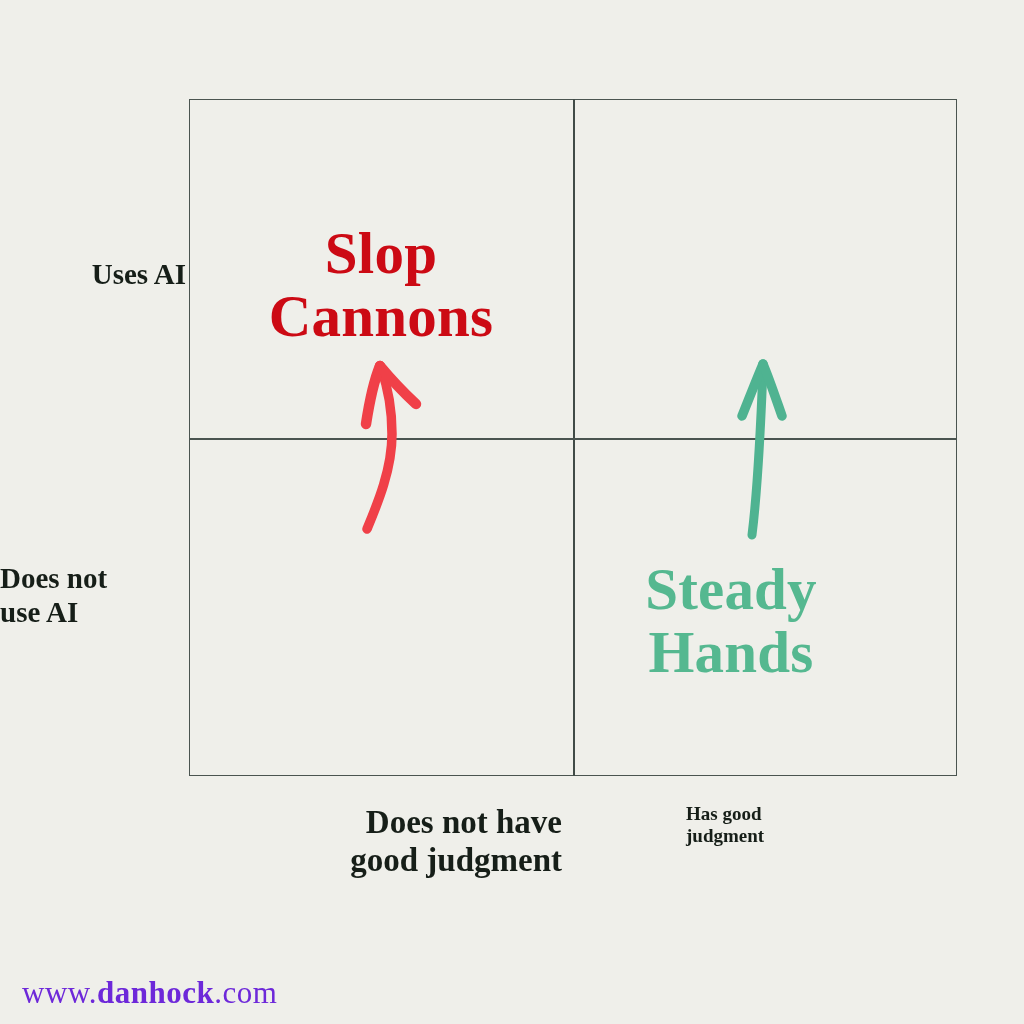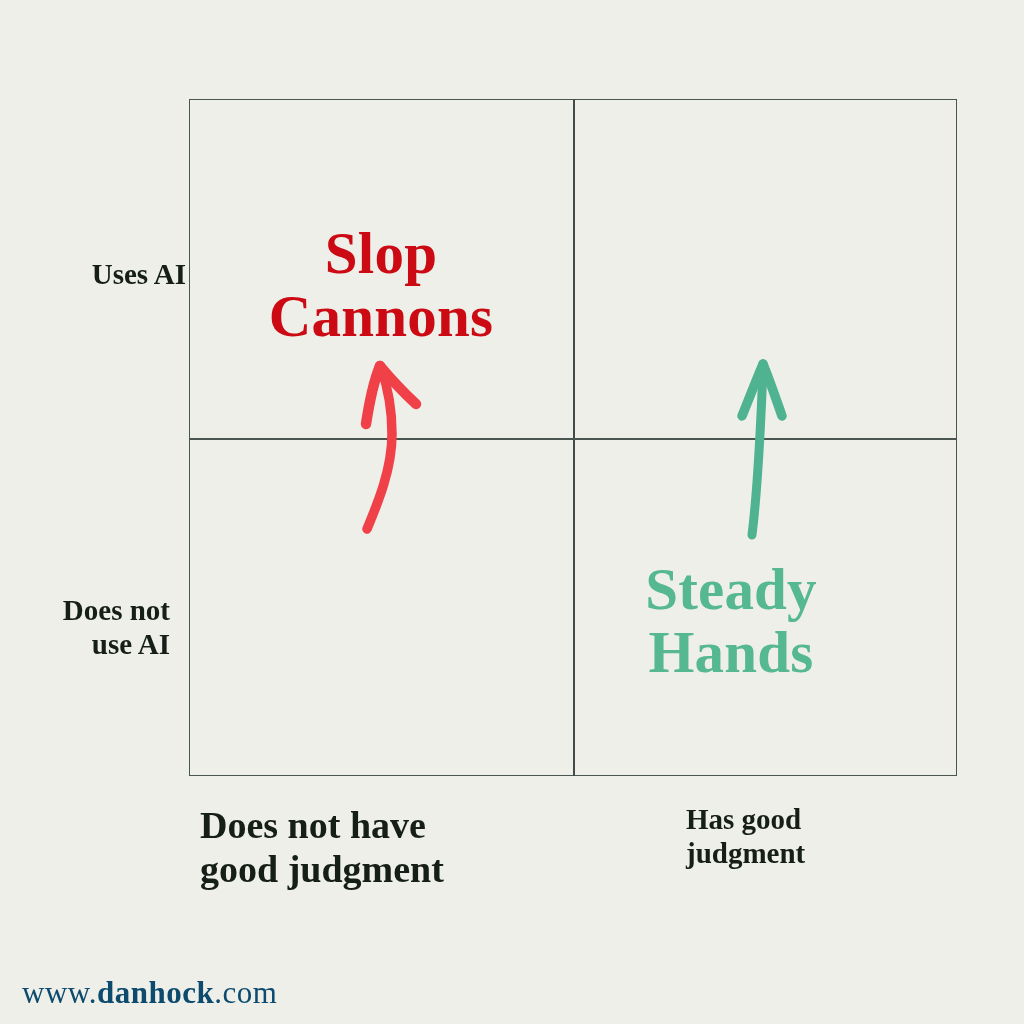--- a/index.html
+++ b/index.html
@@ -97,57 +97,57 @@
   #axis-uses-ai {
     left: 0px;
     top: 258px;
     width: 170px;
     font-size: 29px;
     text-align: right;
     margin-left: 16px;
   }
   #axis-does-not-use-ai {
     left: 0px;
-    top: 594px;
+    top: 562px;
     width: 170px;
     font-size: 29px;
-    text-align: right;
+    text-align: left;
   }
   #axis-no-judgment {
     left: 200px;
     top: 803px;
     width: 362px;
-    font-size: 38px;
-    text-align: left;
+    font-size: 33px;
+    text-align: right;
   }
   #axis-good-judgment {
     left: 686px;
     top: 803px;
     width: 330px;
-    font-size: 29px;
+    font-size: 19px;
     text-align: left;
   }
 
   
   #arrows {
     position: absolute;
     left: 0;
     top: 0;
     width: 1024px;
     height: 1024px;
     pointer-events: none;
   }
 
   
   #watermark {
     position: absolute;
     left: 22px;
     top: 975px;
     font-size: 31px;
-    color: #0c4a6e;
+    color: #6d28d9;
     letter-spacing: 0.5px;
   }
   #watermark .wm-strong { font-weight: bold; }
 </style>
 </head>
 <body>
 
 <div id="canvas">
 
   <div id="matrix-box"></div>

